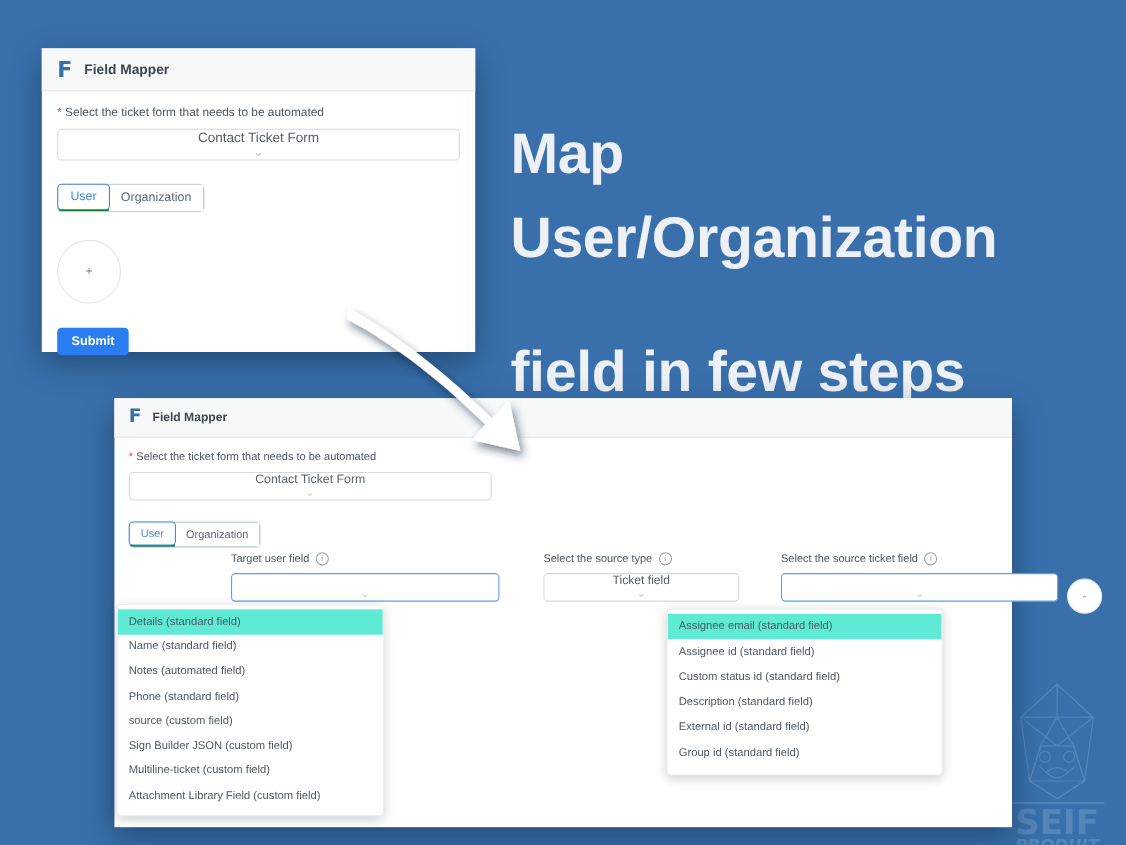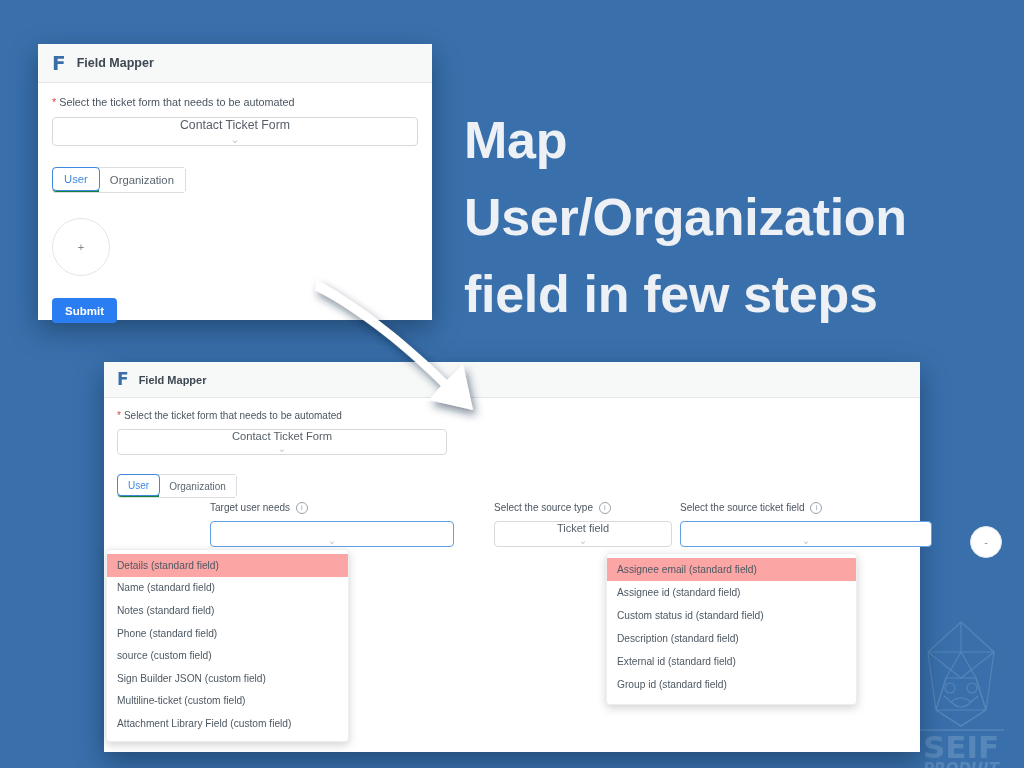--- a/index.html
+++ b/index.html
@@ -33,21 +33,21 @@
     position: absolute;
     left: 464px;
     top: 102px;
     width: 548px;
     color: #edf1f5;
     font-size: 52px;
     font-weight: bold;
     line-height: 1.48;
     letter-spacing: -0.3px;
   }
-  .headline .l2 { display: block; }
+  .headline .l2 { display: block; margin-top: 44px; }
 
   
   .card {
     position: absolute;
     background: #ffffff;
     box-shadow: 0 10px 26px rgba(8,26,48,0.42);
     overflow: visible;
   }
   .card-header {
     display: flex;
@@ -134,21 +134,21 @@
     overflow: hidden;
   }
   .dd-item {
     color: #4d5862;
     display: flex;
     align-items: center;
     box-sizing: border-box;
     white-space: nowrap;
     overflow: hidden;
   }
-  .dd-item.highlight { background: #fca5a5; }
+  .dd-item.highlight { background: #5eead4; }
 
   
   #card1 {
     left: 38px; top: 44px; width: 394px; height: 276px;
   }
   #card1 .card-header { height: 39px; padding: 0 14px; }
   #card1 .logo-f { font-size: 20px; margin-right: 11px; }
   #card1 .app-title { font-size: 12.5px; }
   #card1 .body { padding: 13px 14px 0 14px; }
   #card1 .field-label { font-size: 10.8px; }
@@ -202,21 +202,21 @@
     top: 140px;
     width: 816px;
     height: 60px;
   }
   .col { position: absolute; }
   .col .lbl { font-size: 10px; color: #4a5560; white-space: nowrap; }
   .col .select-box { height: 26px; margin-top: 7px; padding: 0 10px; font-size: 11px; }
 
   #col-target { left: 106px; top: 0; width: 244px; }
   #col-source-type { left: 390px; top: 0; width: 178px; }
-  #col-source-field { left: 576px; top: 0; width: 252px; }
+  #col-source-field { left: 606px; top: 0; width: 252px; }
 
   .minus-circle {
     position: absolute;
     left: 866px; top: 24px;
     width: 30px; height: 30px;
     border: 1px solid #e3e6e9;
     border-radius: 50%;
     display: flex; align-items: center; justify-content: center;
     color: #8a9199; font-size: 11px;
     background: #fff;
@@ -315,21 +315,21 @@
     <div class="tabs">
       <div class="tab active">User</div>
       <div class="tab">Organization</div>
     </div>
   </div>
 </div>
 
 <div class="cols" style="left:104px; top:502px;">
   <div class="col" id="col-target">
     <div class="lbl">
-      <span>Target user needs</span>
+      <span>Target user field</span>
       <span class="info-icon" style="width:10px;height:10px;line-height:10px;font-size:7.5px;margin-left:3px;">i</span>
     </div>
     <div class="select-box focused">
       <span class="val"></span>
       <span class="chev" style="font-size:10px;">⌄</span>
     </div>
   </div>
 
   <div class="col" id="col-source-type">
     <div class="lbl">
@@ -352,21 +352,21 @@
       <span class="chev" style="font-size:10px;">⌄</span>
     </div>
   </div>
 
   <div class="minus-circle">-</div>
 </div>
 
 <div class="dropdown-panel" id="dd-left">
     <div class="dd-item highlight">Details (standard field)</div>
     <div class="dd-item">Name (standard field)</div>
-    <div class="dd-item">Notes (standard field)</div>
+    <div class="dd-item">Notes (automated field)</div>
     <div class="dd-item">Phone (standard field)</div>
     <div class="dd-item">source (custom field)</div>
     <div class="dd-item">Sign Builder JSON (custom field)</div>
     <div class="dd-item">Multiline-ticket (custom field)</div>
     <div class="dd-item">Attachment Library Field (custom field)</div>
   </div>
 
 <div class="dropdown-panel" id="dd-right">
     <div class="dd-item highlight">Assignee email (standard field)</div>
     <div class="dd-item">Assignee id (standard field)</div>

